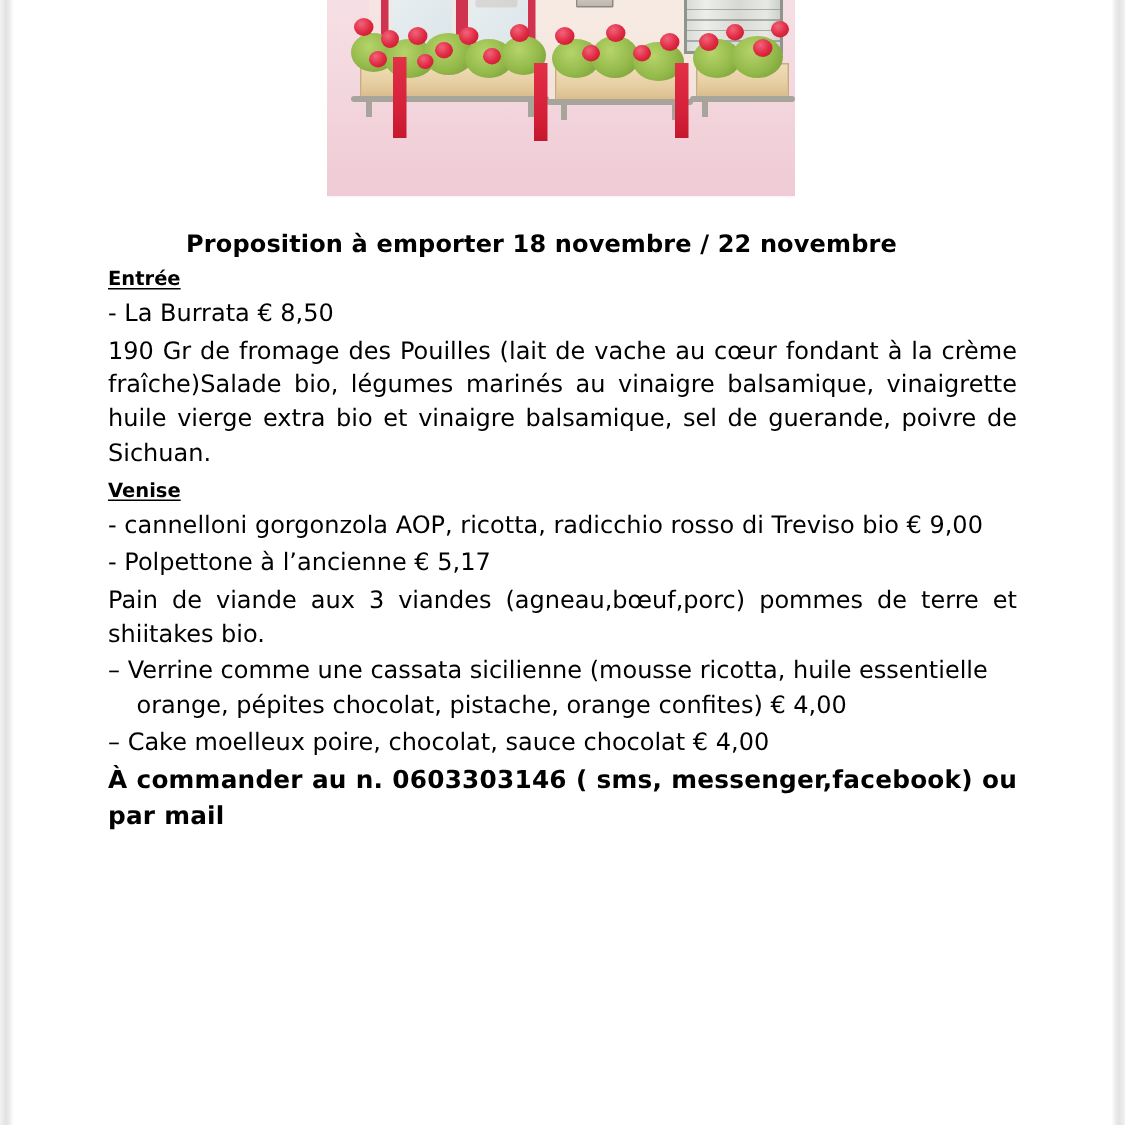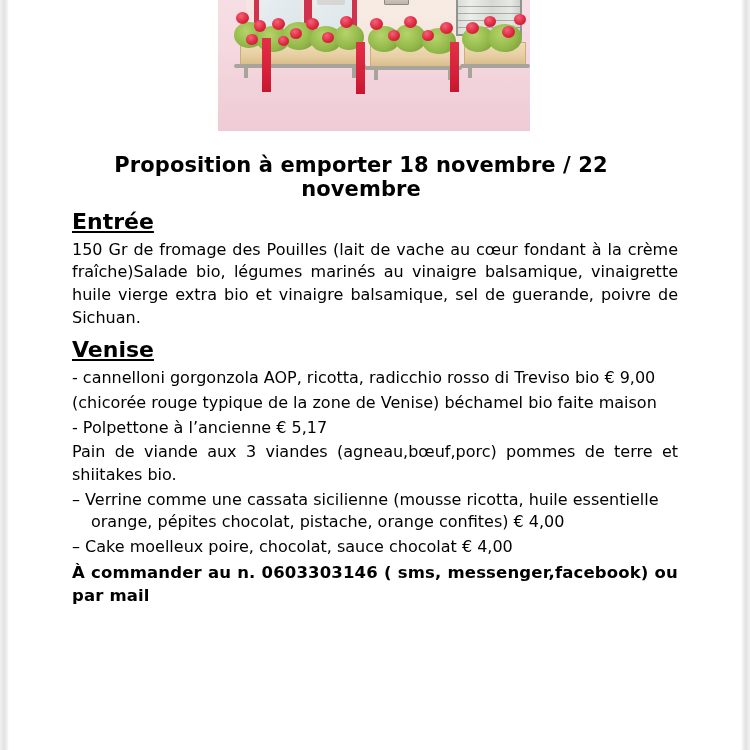--- a/index.html
+++ b/index.html
@@ -165,37 +165,37 @@
     width: 750px;
     padding: 0;
   }
   .body-col {
     margin: 0;
     padding: 0 72px 0 72px;
   }
   .title {
     text-align: center;
     font-weight: 700;
-    font-size: 21px;
+    font-size: 16px;
     letter-spacing: .1px;
     color: #000;
     margin: 22px 0 0 0;
     padding-right: 28px;
   }
   .sect {
     font-weight: 700;
     font-size: 19px;
     color: #000;
     margin: 9px 0 0 0;
     line-height: 1.28;
   }
   .sect .u { text-decoration: underline; text-underline-offset: 2px; }
   .sect-sm {
     font-weight: 700;
-    font-size: 22px;
+    font-size: 13px;
     color: #000;
     margin: 7px 0 0 0;
     line-height: 1.3;
   }
   .sect-sm .u { text-decoration: underline; text-underline-offset: 2px; }
   .line {
     font-size: 16px;
     color: #000;
     margin: 2px 0 0 0;
     line-height: 1.42;
@@ -296,27 +296,27 @@
 
   <div class="doc">
     <div class="body-col">
 
       <div class="title">Proposition à emporter 18 novembre / 22 novembre</div>
 
 
       <div class="sect-sm">
         <span class="u">Entrée</span><span></span>
       </div>
-      <div class="just">150 Gr de fromage des Pouilles (lait de vache au cœur fondant à la crème fraîche)Salade bio, légumes marinés au vinaigre balsamique, vinaigrette huile vierge extra bio et vinaigre balsamique, sel de guerande, poivre de Sichuan.</div>
+      <div class="line">- La Burrata € 8,50</div>
+      <div class="just">190 Gr de fromage des Pouilles (lait de vache au cœur fondant à la crème fraîche)Salade bio, légumes marinés au vinaigre balsamique, vinaigrette huile vierge extra bio et vinaigre balsamique, sel de guerande, poivre de Sichuan.</div>
 
       <div class="sect-sm">
         <span class="u">Venise</span><span></span>
       </div>
       <div class="line">- cannelloni gorgonzola AOP, ricotta, radicchio rosso di Treviso bio € 9,00</div>
-      <div class="line">(chicorée rouge typique de la zone de Venise) béchamel bio faite maison</div>
       <div class="line">- Polpettone  à l’ancienne € 5,17</div>
       <div class="just">Pain de viande aux 3 viandes (agneau,bœuf,porc) pommes de terre et shiitakes bio.</div>
 
       <div class="line indent-hang">–  Verrine comme une cassata sicilienne (mousse ricotta, huile essentielle orange, pépites chocolat, pistache, orange confites) € 4,00</div>
       <div class="line indent-hang">–  Cake moelleux poire, chocolat, sauce chocolat € 4,00</div>
 
       <div class="just bold">À commander au n. 0603303146 ( sms, messenger,facebook) ou par mail</div>
 
     </div>
   </div>

